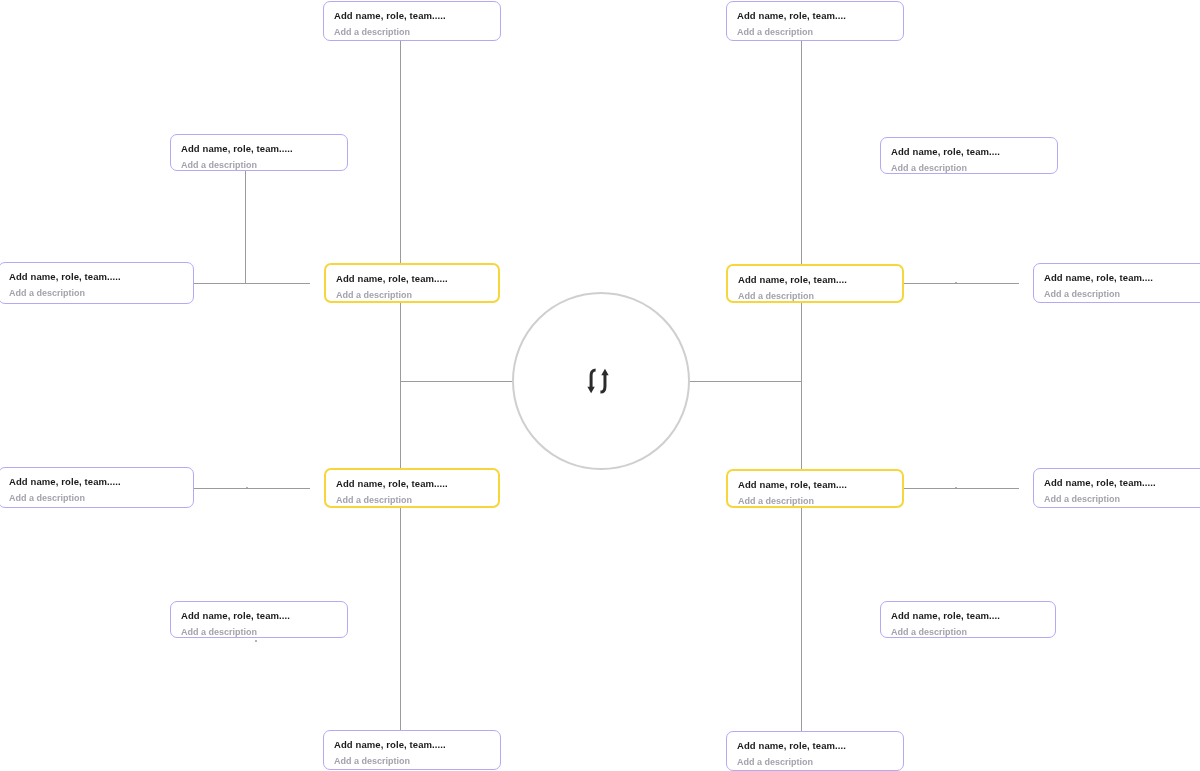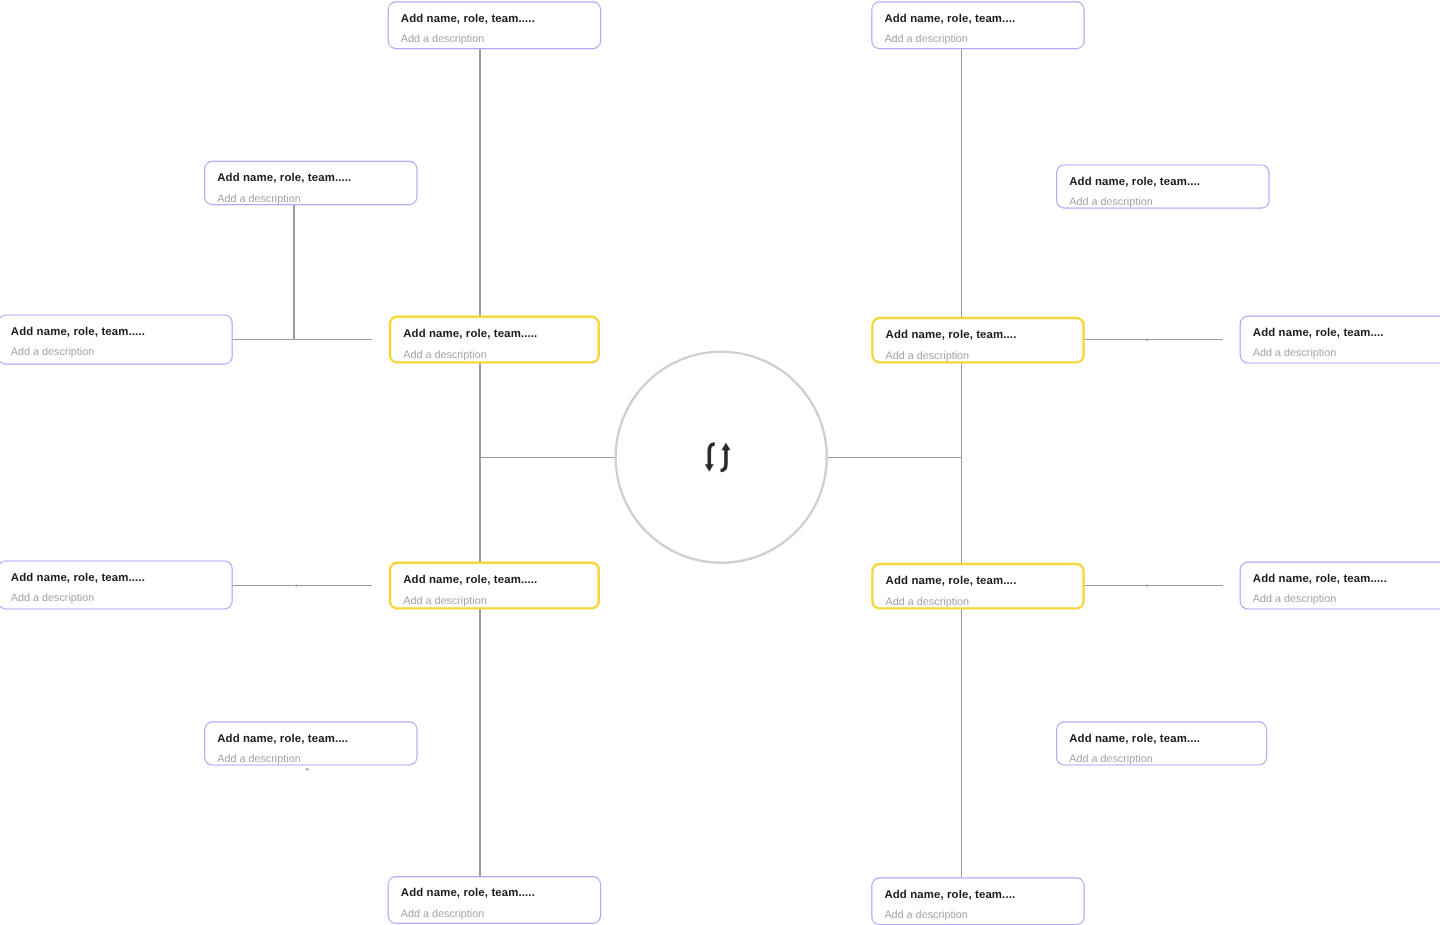--- a/index.html
+++ b/index.html
@@ -70,21 +70,21 @@
     font-size: 9.5px;
     font-weight: bold;
     color: #1a1a1a;
     letter-spacing: 0.1px;
     line-height: 12px;
     white-space: nowrap;
     margin-bottom: 5px;
   }
   .card .desc {
     font-size: 9px;
-    font-weight: normal;
+    font-weight: bold;
     color: #a3a3ad;
     line-height: 11px;
     white-space: nowrap;
   }
 
   
   .marker {
     position: absolute;
     width: 2px;
     height: 2px;

